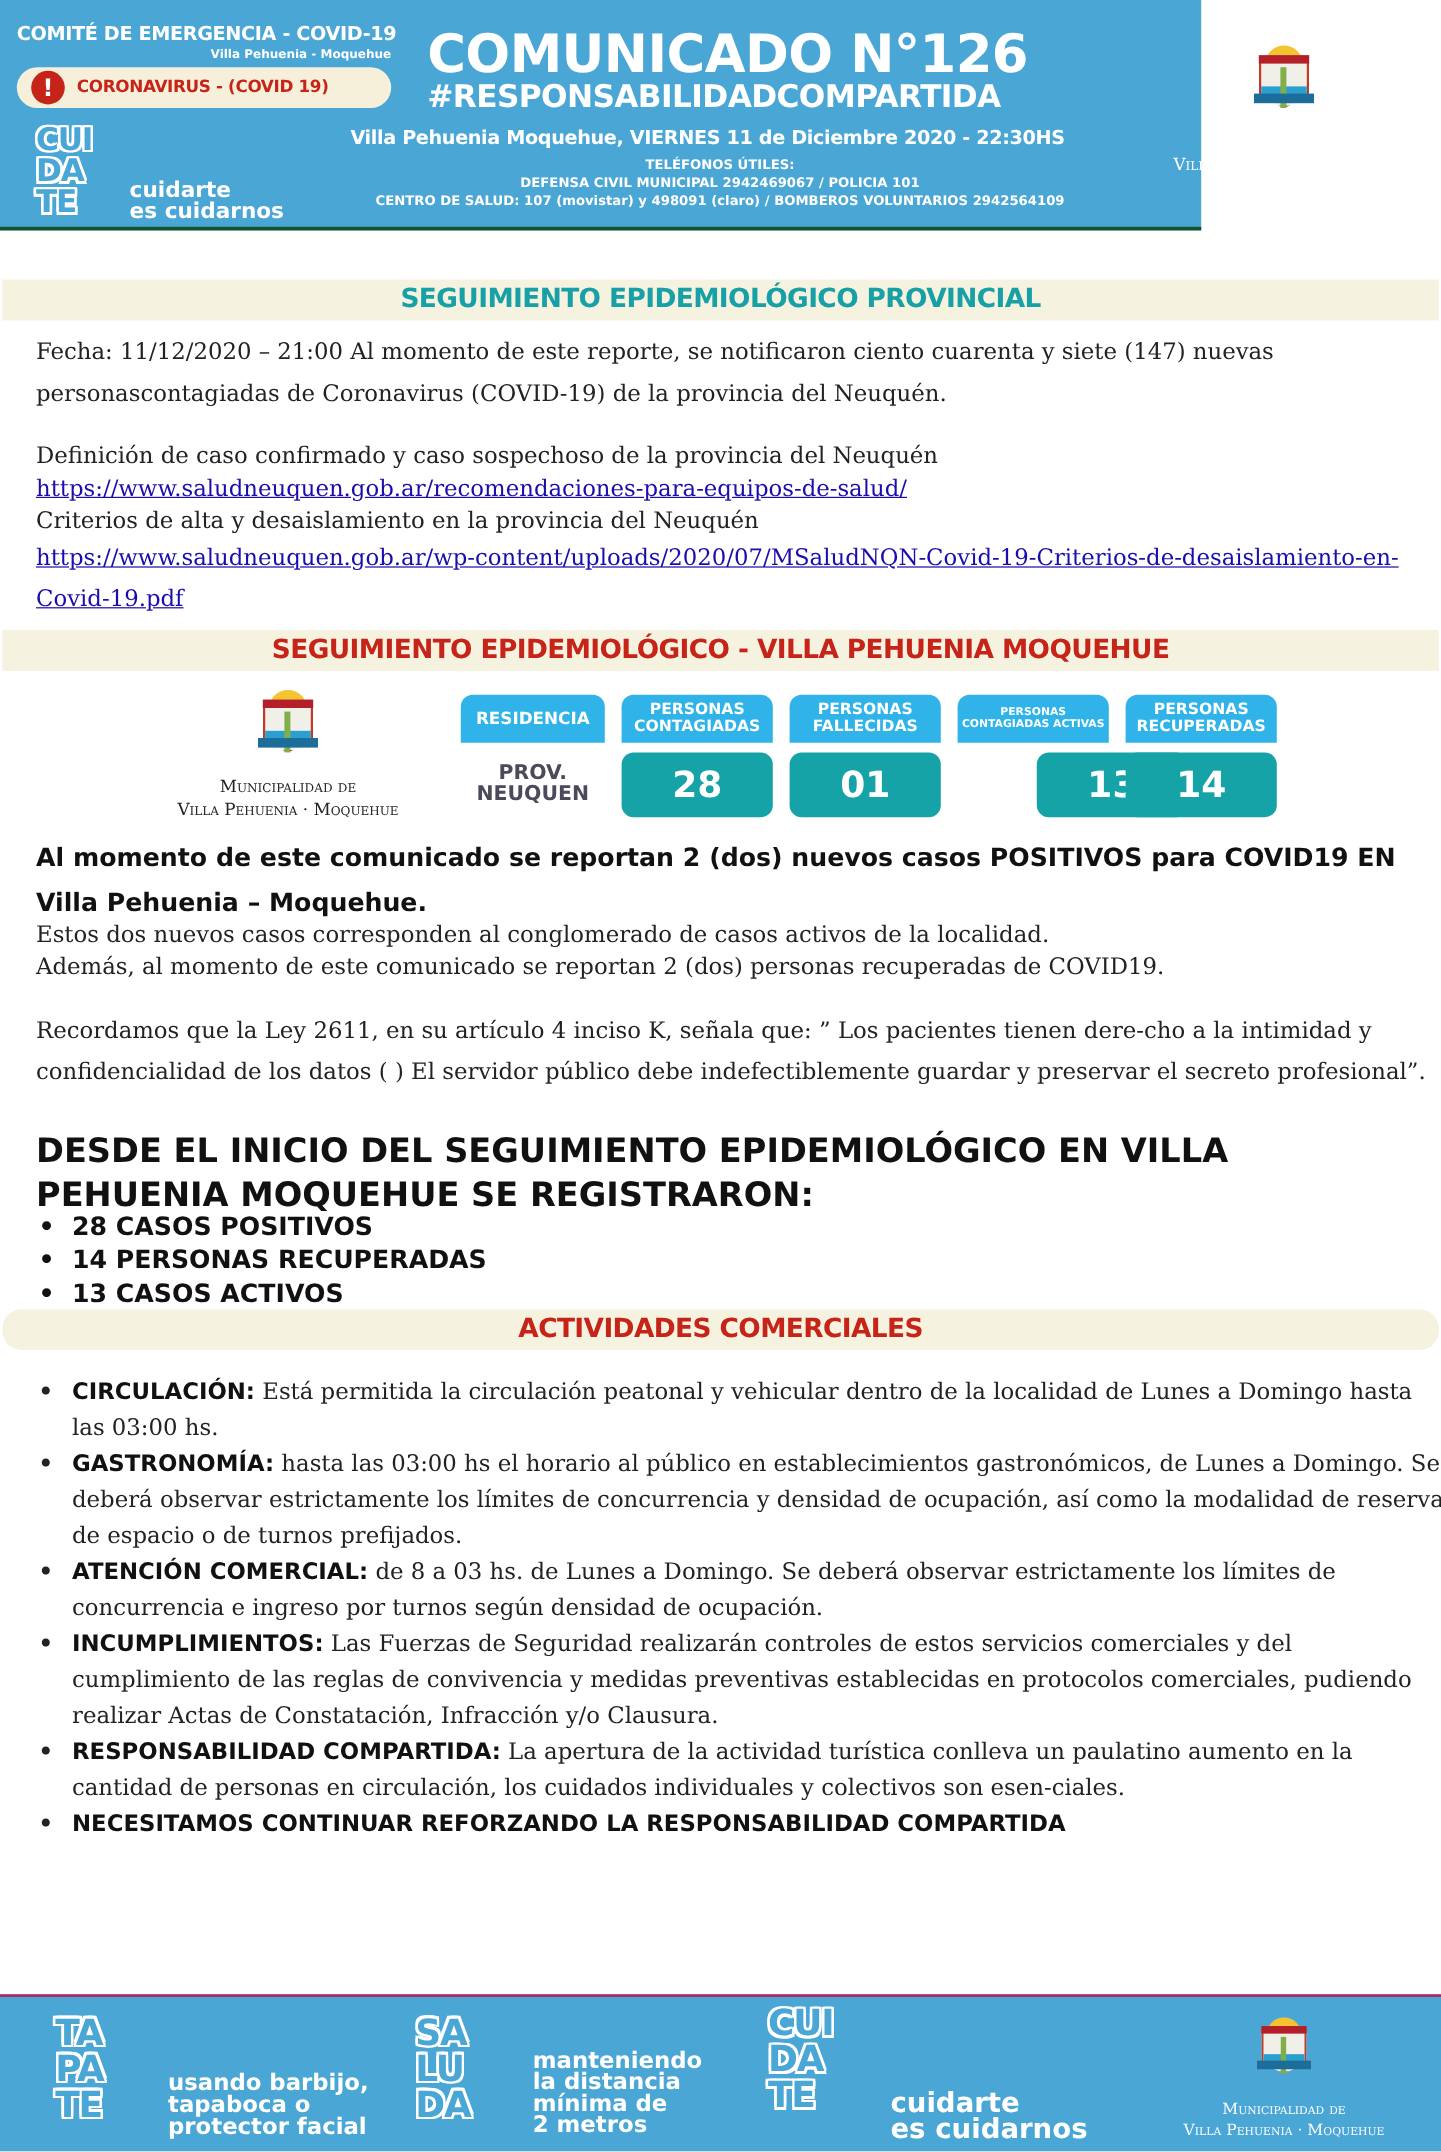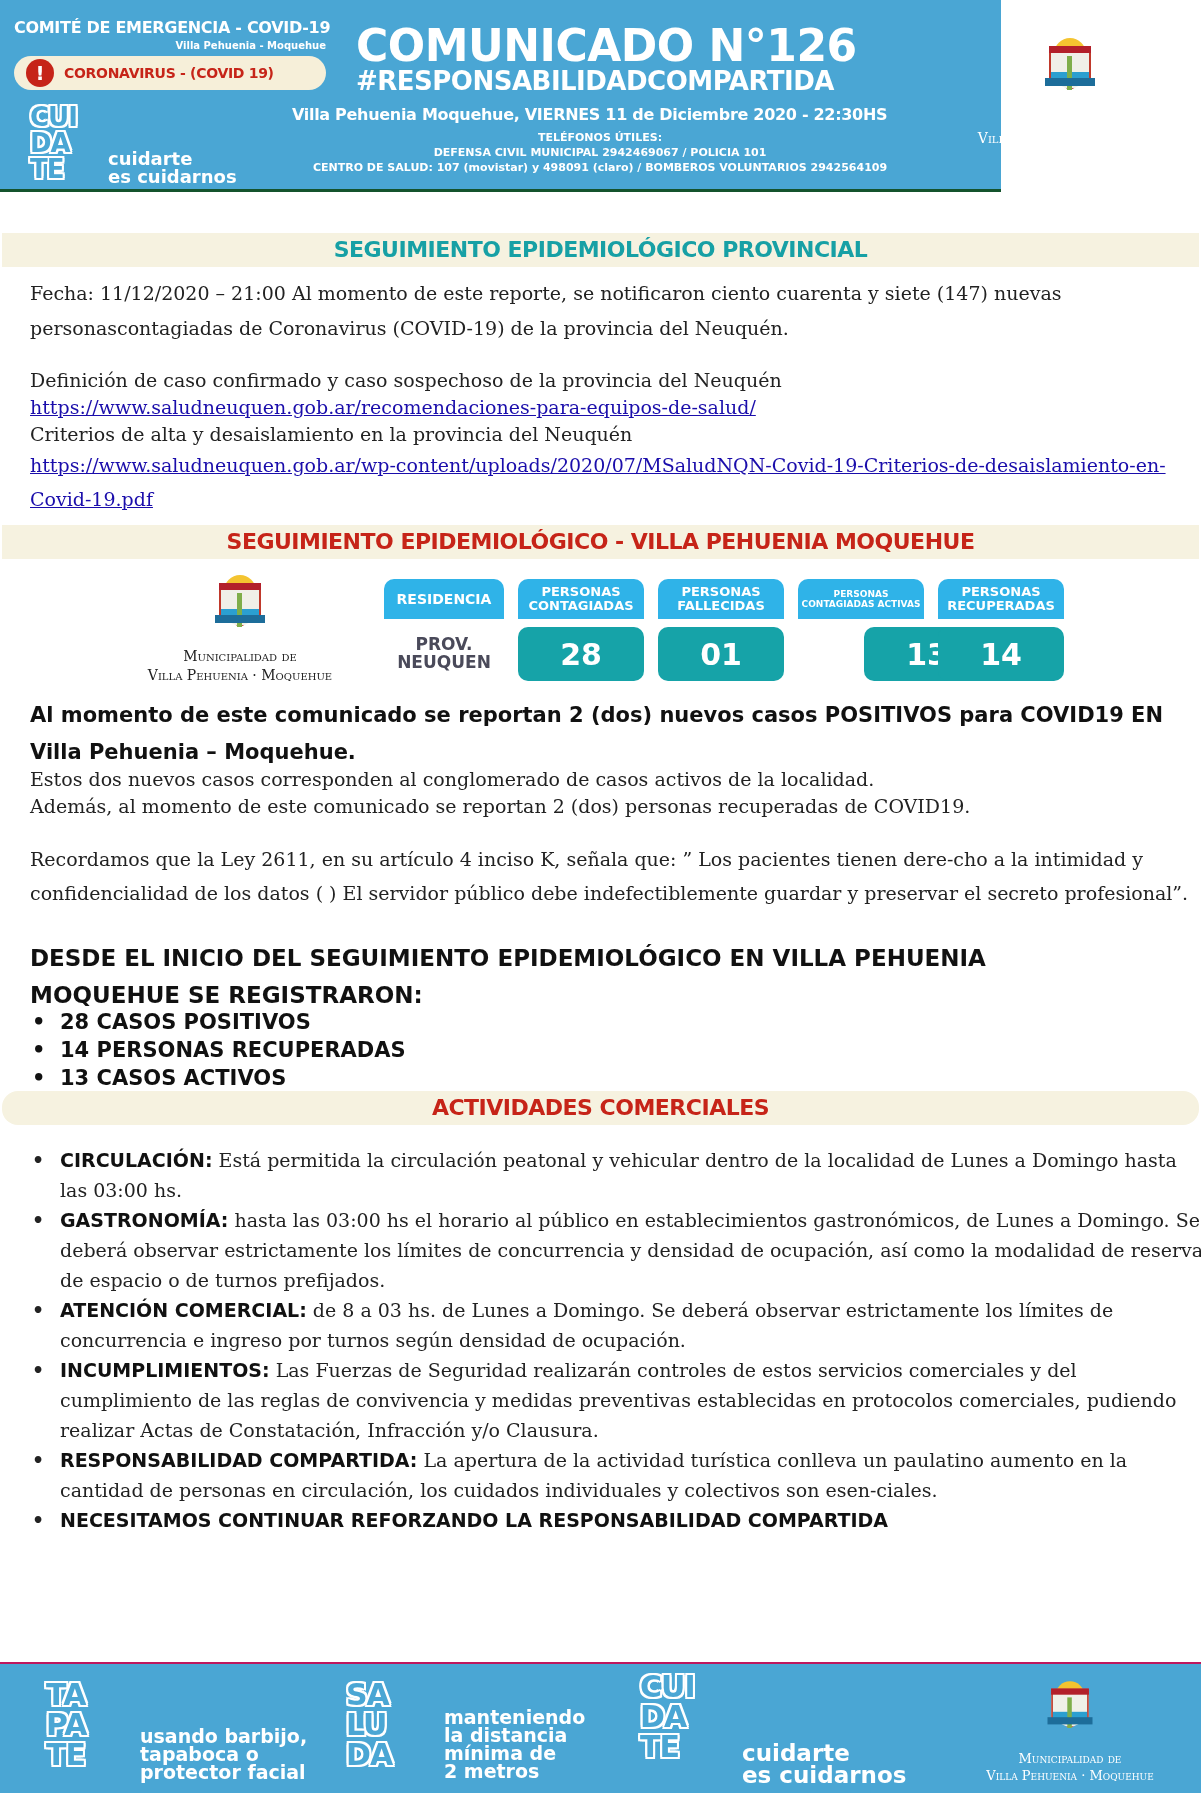--- a/index.html
+++ b/index.html
@@ -148,21 +148,21 @@
 <div class="stat-head" style="left:938px; width:126px; font-size:13px;">PERSONAS RECUPERADAS</div>
 <div class="stat-val" style="left:938px; width:126px;">14</div>
 
 <div class="para bold-sans" style="top:697px; font-size:21px; line-height:37px; width:1150px;">Al momento de este comunicado se reportan 2 (dos) nuevos casos POSITIVOS para COVID19 EN Villa Pehuenia – Moquehue.</div>
 <div class="para" style="top:766px; line-height:27px;">
   <div>Estos dos nuevos casos corresponden al conglomerado de casos activos de la localidad.</div>
   <div>Además, al momento de este comunicado se reportan 2 (dos) personas recuperadas de COVID19.</div>
 </div>
 <div class="para" style="top:842px; line-height:34px; width:1160px;">Recordamos que la Ley 2611, en su artículo 4 inciso K, señala que:  ” Los pacientes tienen dere-cho a la intimidad y confidencialidad de los datos ( ) El servidor público debe indefectiblemente guardar y preservar el secreto profesional”.</div>
 
-<div class="para bold-sans" style="top:940px; font-size:23px; line-height:37px; width:1080px;">DESDE EL INICIO DEL SEGUIMIENTO EPIDEMIOLÓGICO EN VILLA PEHUENIA MOQUEHUE SE REGISTRARON:</div>
+<div class="para bold-sans" style="top:940px; font-size:28px; line-height:37px; width:1080px;">DESDE EL INICIO DEL SEGUIMIENTO EPIDEMIOLÓGICO EN VILLA PEHUENIA MOQUEHUE SE REGISTRARON:</div>
 <ul class="para bullets bold-sans" style="top:1008px; font-size:21px; line-height:28px;">
   <li>28 CASOS POSITIVOS</li>
   <li>14 PERSONAS RECUPERADAS</li>
   <li>13 CASOS ACTIVOS</li>
 </ul>
 
 <div class="sec-bar sec-red" style="top:1091px;border-radius:16px;">ACTIVIDADES COMERCIALES</div>
 <ul class="para bullets" style="top:1145px; line-height:30px; width:1175px;">
   <li><span class="bold-sans">CIRCULACIÓN:</span><span> Está permitida la circulación peatonal y vehicular dentro de la localidad de Lunes a Domingo hasta las 03:00 hs.</span></li>
   <li><span class="bold-sans">GASTRONOMÍA:</span><span> hasta las 03:00 hs el horario al público en establecimientos gastronómicos, de Lunes a Domingo. Se deberá observar estrictamente los límites de concurrencia y densidad de ocupación, así como la modalidad de reserva de espacio o de turnos prefijados.</span></li>

